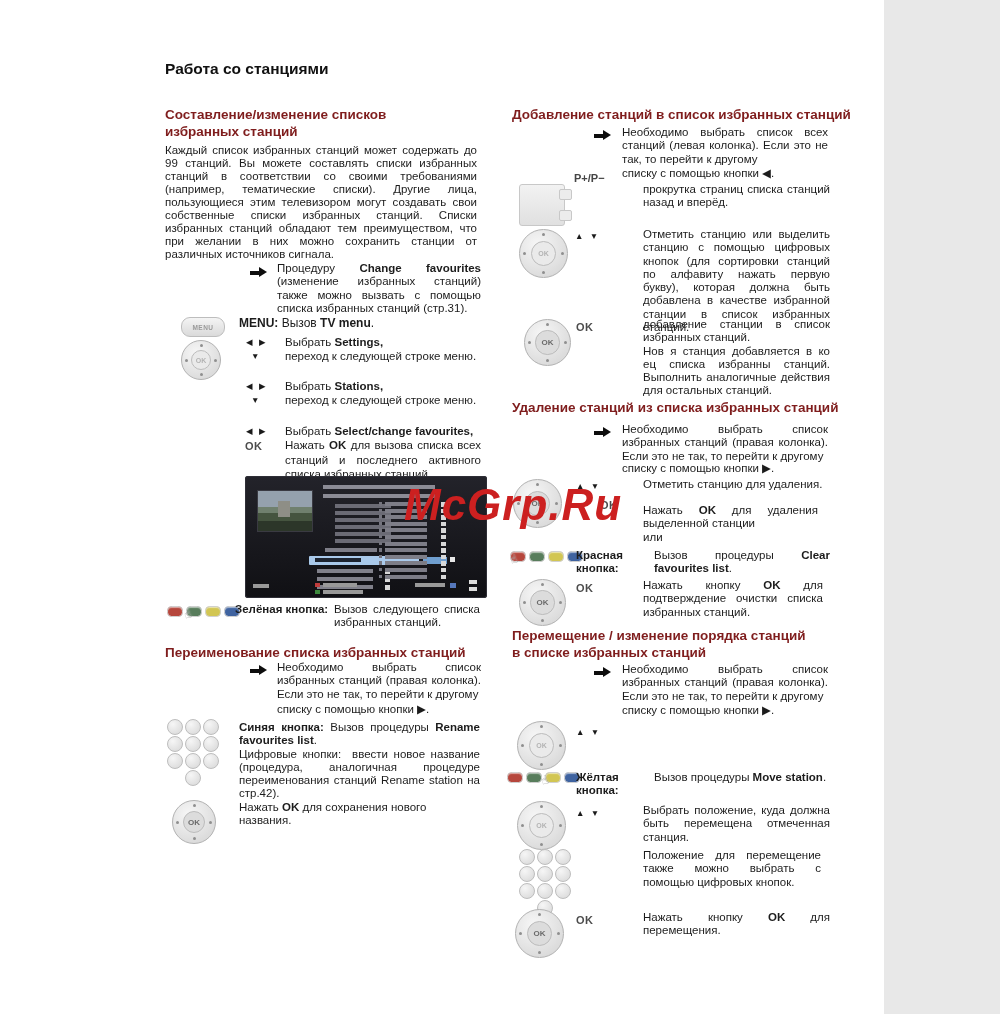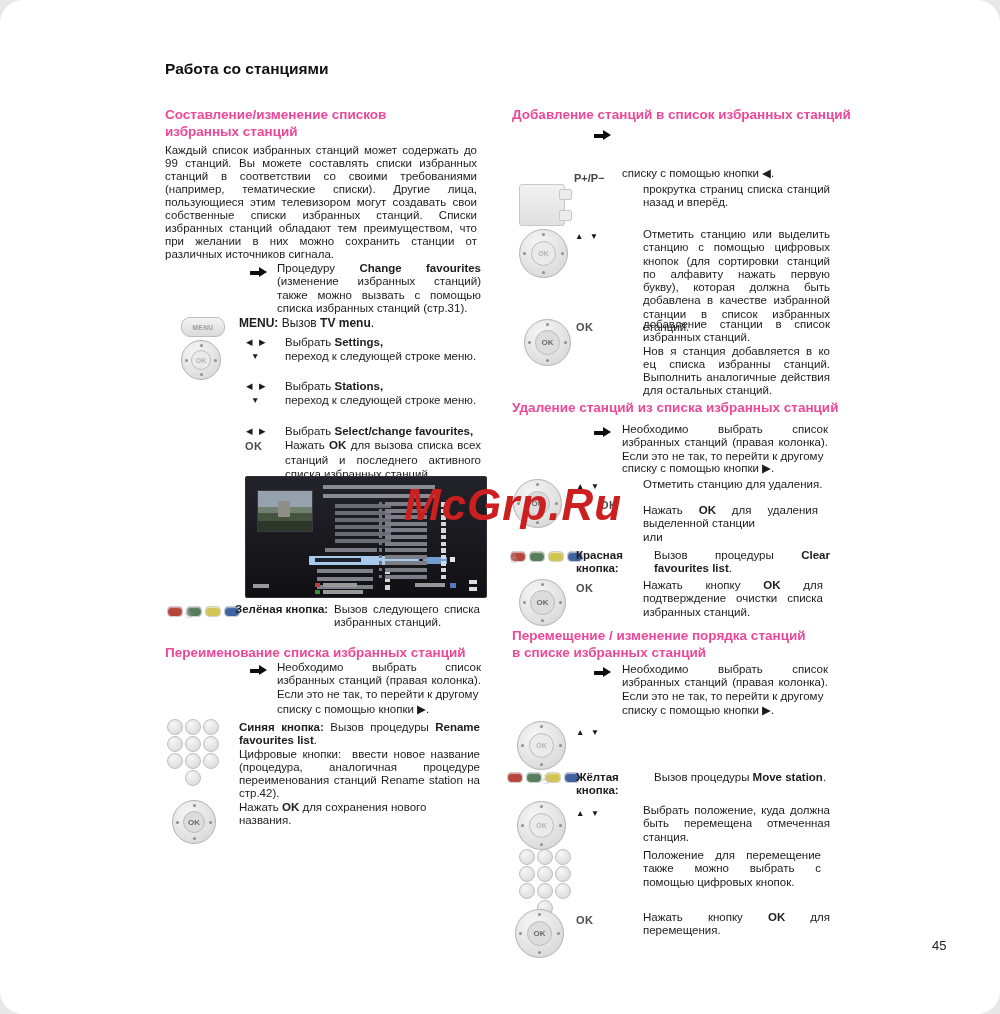--- a/index.html
+++ b/index.html
@@ -1,22 +1,22 @@
 <!DOCTYPE html>
 <html style="--watermark_red: #cc2020; --btn_red: #b6463c; --btn_green: #587d5c; --btn_yellow: #d2c653; --btn_blue: #3f63a0; --tv_highlight: #a9c9ea;"><head>
 <meta charset="utf-8">
 <style>
   html,body{margin:0;padding:0;background:#e8e8e8;}
-  #page{position:relative;width:1000px;height:1014px;background:#ffffff;overflow:hidden;
-        font-family:"Liberation Sans","DejaVu Sans",sans-serif;color:#1c1c1c;border-radius:23px;}
+  #page{position:relative;width:884px;height:1014px;background:#ffffff;overflow:hidden;
+        font-family:"Liberation Sans","DejaVu Sans",sans-serif;color:#1c1c1c;}
   .abs{position:absolute;}
   .txt{font-size:11.5px;line-height:13.3px;color:#1c1c1c;}
   .jt{text-align:justify;}
   .pre{white-space:pre-line;}
-  .h{font-weight:700;font-size:13.5px;line-height:17px;color:#ec4899;white-space:nowrap;}
+  .h{font-weight:700;font-size:13.5px;line-height:17px;color:#7f1d1d;white-space:nowrap;}
   .title{font-weight:700;font-size:15.5px;color:#101010;}
   b{font-weight:700;}
   .lh13{line-height:13px;}
   .lh14{line-height:14.3px;}
 
   
   .narrow{width:17px;height:11px;}
   .narrow::before{content:'';position:absolute;left:0;top:3.5px;width:9px;height:4px;background:#0d0d0d;}
   .narrow::after{content:'';position:absolute;left:9px;top:0;width:0;height:0;
      border-left:8px solid #0d0d0d;border-top:5.5px solid transparent;border-bottom:5.5px solid transparent;}
@@ -193,20 +193,21 @@
     <i class="dn"></i>
       <i class="ds"></i>
       <i class="dw"></i>
       <i class="de"></i>
     <span class="dok">OK</span>
   </div>
   <div class="abs txt" style="left:239px;top:801px;width:241px;"><span>Нажать </span><b>OK</b><span> для сохранения нового названия.</span></div>
 
   <div class="abs h" style="left:512px;top:106px;">Добавление станций в список избранных станций</div>
   <span class="abs narrow" style="left:594px;top:130px;"></span>
+  <div class="abs txt jt" style="left:622px;top:126px;width:206px;">Необходимо выбрать список всех станций (левая колонка). Если это не так, то перейти к другому</div>
   <div class="abs txt" style="left:622px;top:167px;width:206px;">списку с помощью кнопки ◀.</div>
 
   <div class="abs rocker" style="left:519px;top:184px;"></div>
   <span class="abs pplab" style="left:574px;top:172px;">P+/P−</span>
   <div class="abs txt jt" style="left:643px;top:183px;width:187px;">прокрутка страниц списка станций назад и вперёд.</div>
 
   <div class="abs dpad" style="left:519px;top:229px;width:47px;height:47px;">
     <i class="dn"></i>
       <i class="ds"></i>
       <i class="dw"></i>

